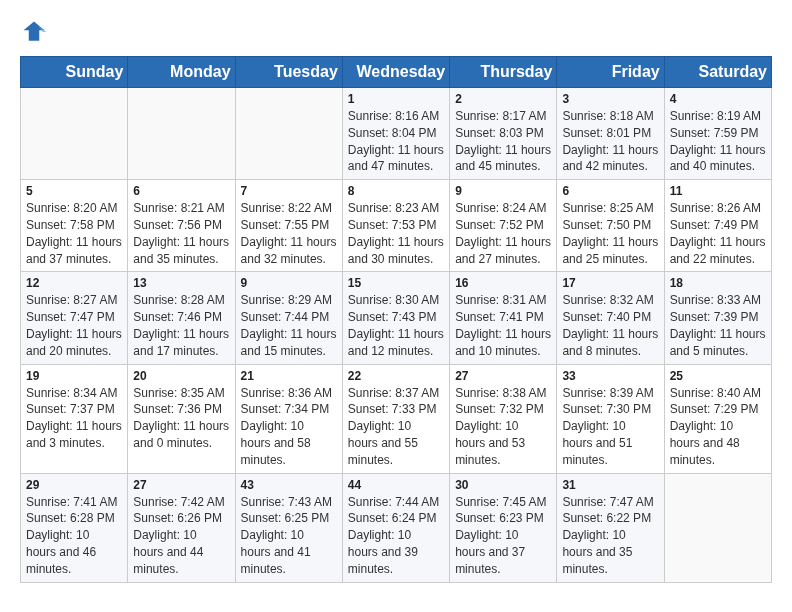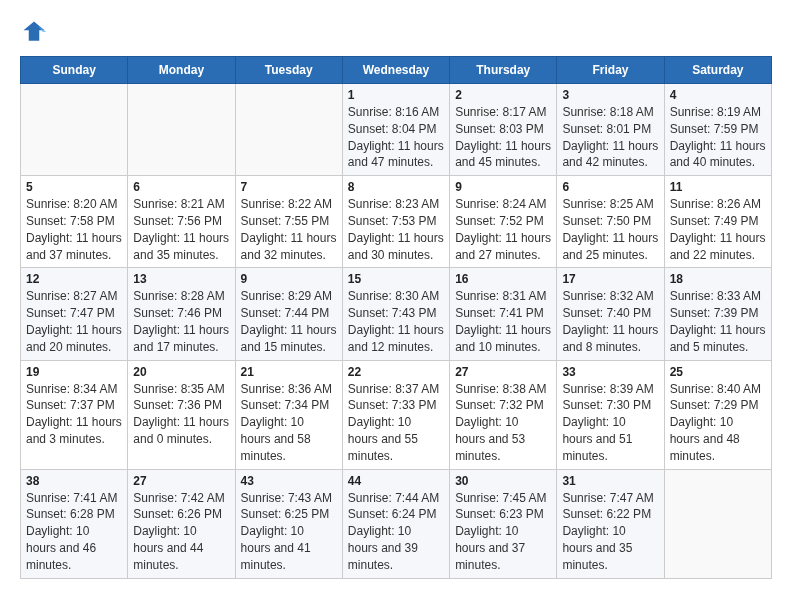--- a/index.html
+++ b/index.html
@@ -60,24 +60,24 @@
       color: #444;
     }
     .calendar {
       width: 100%;
       border-collapse: collapse;
       table-layout: fixed;
     }
     .calendar thead th {
       background: #2a6db5;
       color: #fff;
-      font-size: 12px;
+      font-size: 16px;
       font-weight: bold;
       padding: 6px 4px;
-      text-align: center;
+      text-align: right;
       border: 1px solid #1e5899;
     }
     .calendar tbody td {
       vertical-align: top;
       border: 1px solid #ccc;
       padding: 4px 5px;
       font-size: 9.5px;
       color: #333;
       height: 88px;
       background: #fff;
@@ -244,21 +244,21 @@
             <span class="day-number">33</span>
             <div class="day-info">Sunrise: 8:39 AM<br>Sunset: 7:30 PM<br>Daylight: 10 hours and 51 minutes.</div>
           </td>
           <td>
             <span class="day-number">25</span>
             <div class="day-info">Sunrise: 8:40 AM<br>Sunset: 7:29 PM<br>Daylight: 10 hours and 48 minutes.</div>
           </td>
         </tr>
         <tr>
           <td>
-            <span class="day-number">38</span>
+            <span class="day-number">29</span>
             <div class="day-info">Sunrise: 7:41 AM<br>Sunset: 6:28 PM<br>Daylight: 10 hours and 46 minutes.</div>
           </td>
           <td>
             <span class="day-number">27</span>
             <div class="day-info">Sunrise: 7:42 AM<br>Sunset: 6:26 PM<br>Daylight: 10 hours and 44 minutes.</div>
           </td>
           <td>
             <span class="day-number">43</span>
             <div class="day-info">Sunrise: 7:43 AM<br>Sunset: 6:25 PM<br>Daylight: 10 hours and 41 minutes.</div>
           </td>

